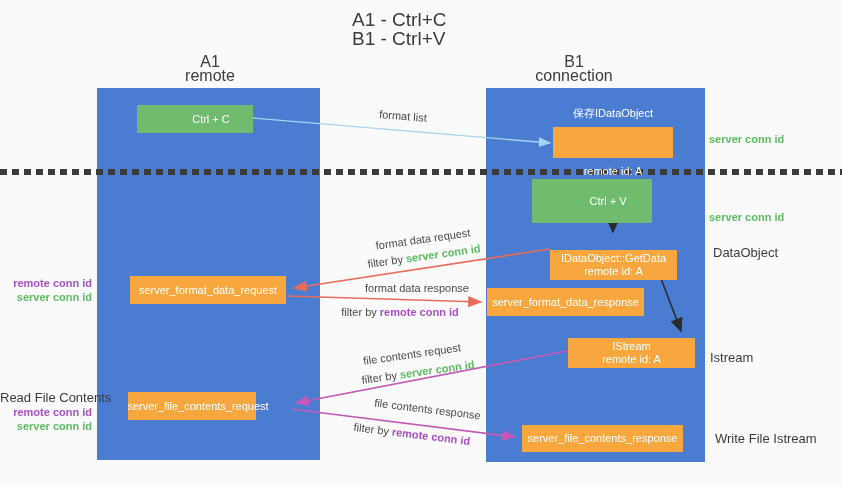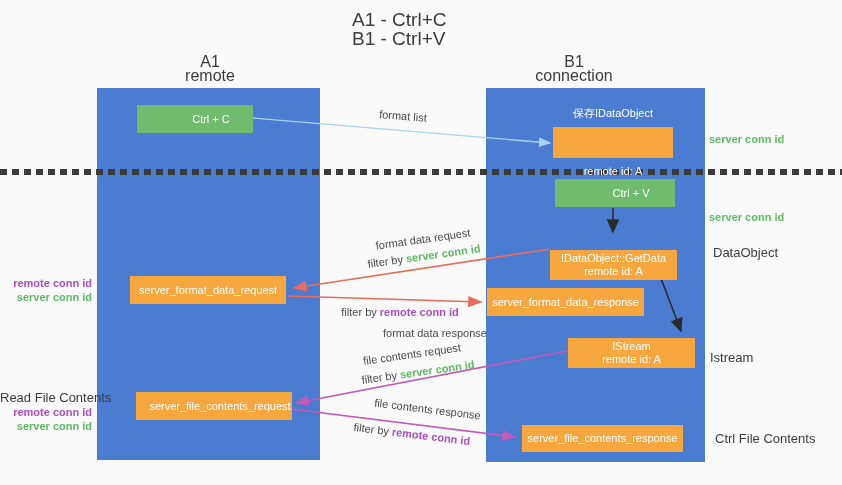--- a/index.html
+++ b/index.html
@@ -82,53 +82,53 @@
     <div>connection</div>
   </div>
 
   <div class="node green" style="left:137px;top:105px;width:116px;height:28px;">
     <div>Ctrl + C</div>
   </div>
   <div class="node orange" style="left:553px;top:127px;width:120px;height:31px;gap:45px;">
     <div>保存IDataObject</div>
     <div>remote id: A</div>
   </div>
-  <div class="node green" style="left:555px;top:179px;width:120px;height:28px;">
+  <div class="node green" style="left:532px;top:179px;width:120px;height:44px;">
     <div>Ctrl + V</div>
   </div>
   <div class="node orange" style="left:550px;top:250px;width:127px;height:30px;">
     <div>IDataObject::GetData</div>
     <div>remote id: A</div>
   </div>
   <div class="node orange" style="left:130px;top:276px;width:156px;height:28px;">
     <div>server_format_data_request</div>
   </div>
   <div class="node orange" style="left:487px;top:288px;width:157px;height:28px;">
     <div>server_format_data_response</div>
   </div>
   <div class="node orange" style="left:568px;top:338px;width:127px;height:30px;">
     <div>IStream</div>
     <div>remote id: A</div>
   </div>
-  <div class="node orange" style="left:136px;top:392px;width:156px;height:28px;padding-left:12px;">
+  <div class="node orange" style="left:128px;top:392px;width:128px;height:28px;padding-left:12px;">
     <div>server_file_contents_request</div>
   </div>
   <div class="node orange" style="left:522px;top:425px;width:161px;height:27px;">
     <div>server_file_contents_response</div>
   </div>
 
   <div class="free-label rot-p4" style="left:343px;top:110px;width:120px;">format list</div>
 
   <div class="free-label rot-n8" style="left:363px;top:233px;width:120px;">format data request</div>
   <div class="free-label rot-n8" style="left:354px;top:250px;width:140px;">
     <span>filter by</span>
     <span class="conn-green">server conn id</span>
   </div>
 
-  <div class="free-label" style="left:375px;top:282px;width:120px;margin-top:45px;">format data response</div>
+  <div class="free-label" style="left:357px;top:282px;width:120px;">format data response</div>
   <div class="free-label" style="left:330px;top:306px;width:140px;">
     <span>filter by</span>
     <span class="conn-purple">remote conn id</span>
   </div>
 
   <div class="free-label rot-n8" style="left:352px;top:348px;width:120px;">file contents request</div>
   <div class="free-label rot-n8" style="left:348px;top:366px;width:140px;">
     <span>filter by</span>
     <span class="conn-green">server conn id</span>
   </div>
@@ -136,21 +136,21 @@
   <div class="free-label rot-p7" style="left:365px;top:403px;width:125px;">file contents response</div>
   <div class="free-label rot-p7" style="left:342px;top:428px;width:140px;">
     <span>filter by</span>
     <span class="conn-purple">remote conn id</span>
   </div>
 
   <div class="side-label conn-green" style="left:709px;top:133px;">server conn id</div>
   <div class="side-label conn-green" style="left:709px;top:211px;">server conn id</div>
   <div class="side-label" style="left:713px;top:245px;">DataObject</div>
   <div class="side-label" style="left:710px;top:350px;">Istream</div>
-  <div class="side-label" style="left:715px;top:431px;">Ctrl File Contents</div>
+  <div class="side-label" style="left:715px;top:431px;">Write File Istream</div>
 
   <div class="left-labels" style="top:276px;">
     <div class="conn-purple">remote conn id</div>
     <div class="conn-green">server conn id</div>
   </div>
   <div class="left-labels" style="top:391px;">
     <div class="side-label" style="position:static;">Read File Contents</div>
     <div class="conn-purple">remote conn id</div>
     <div class="conn-green">server conn id</div>
   </div>

